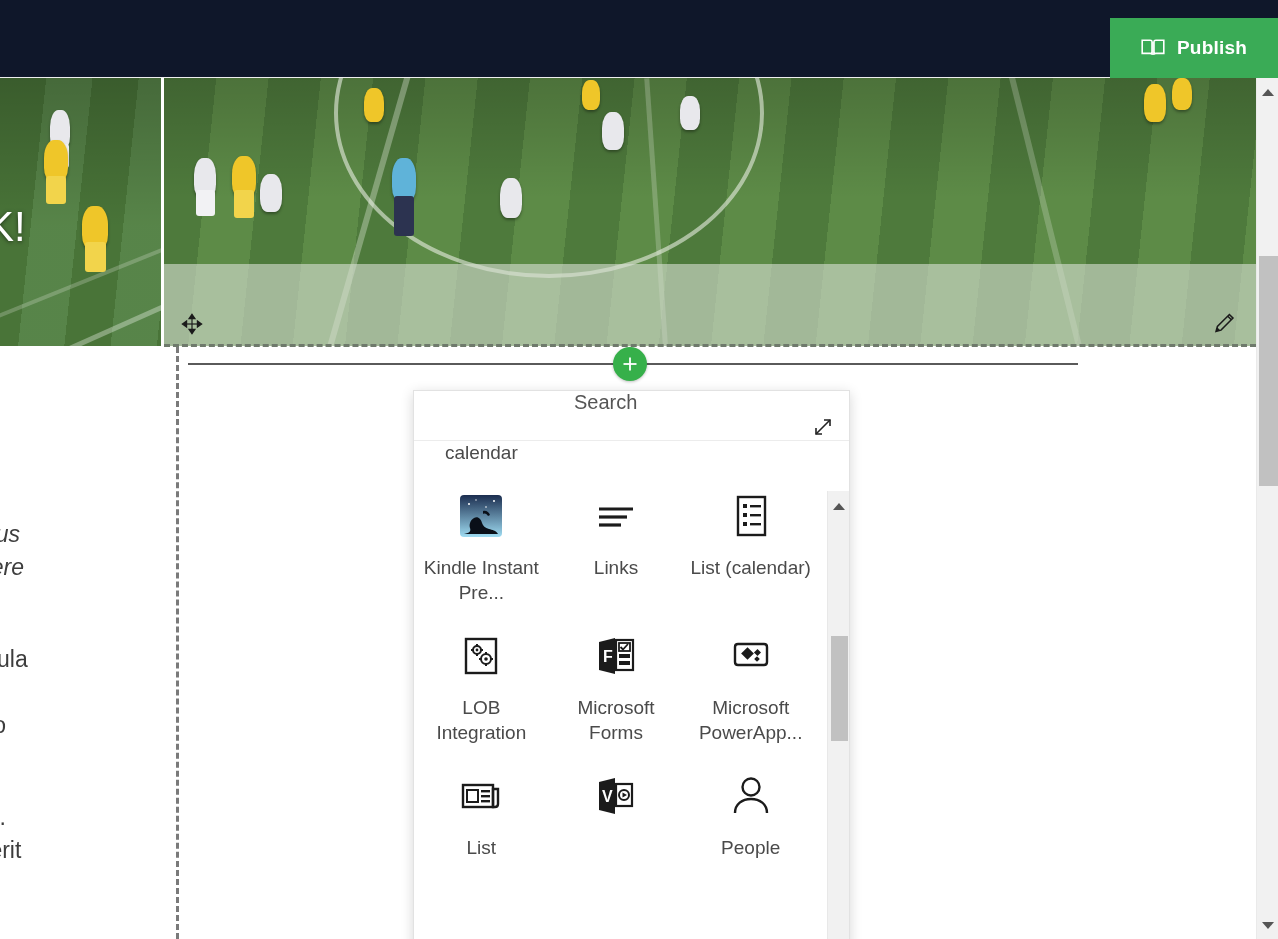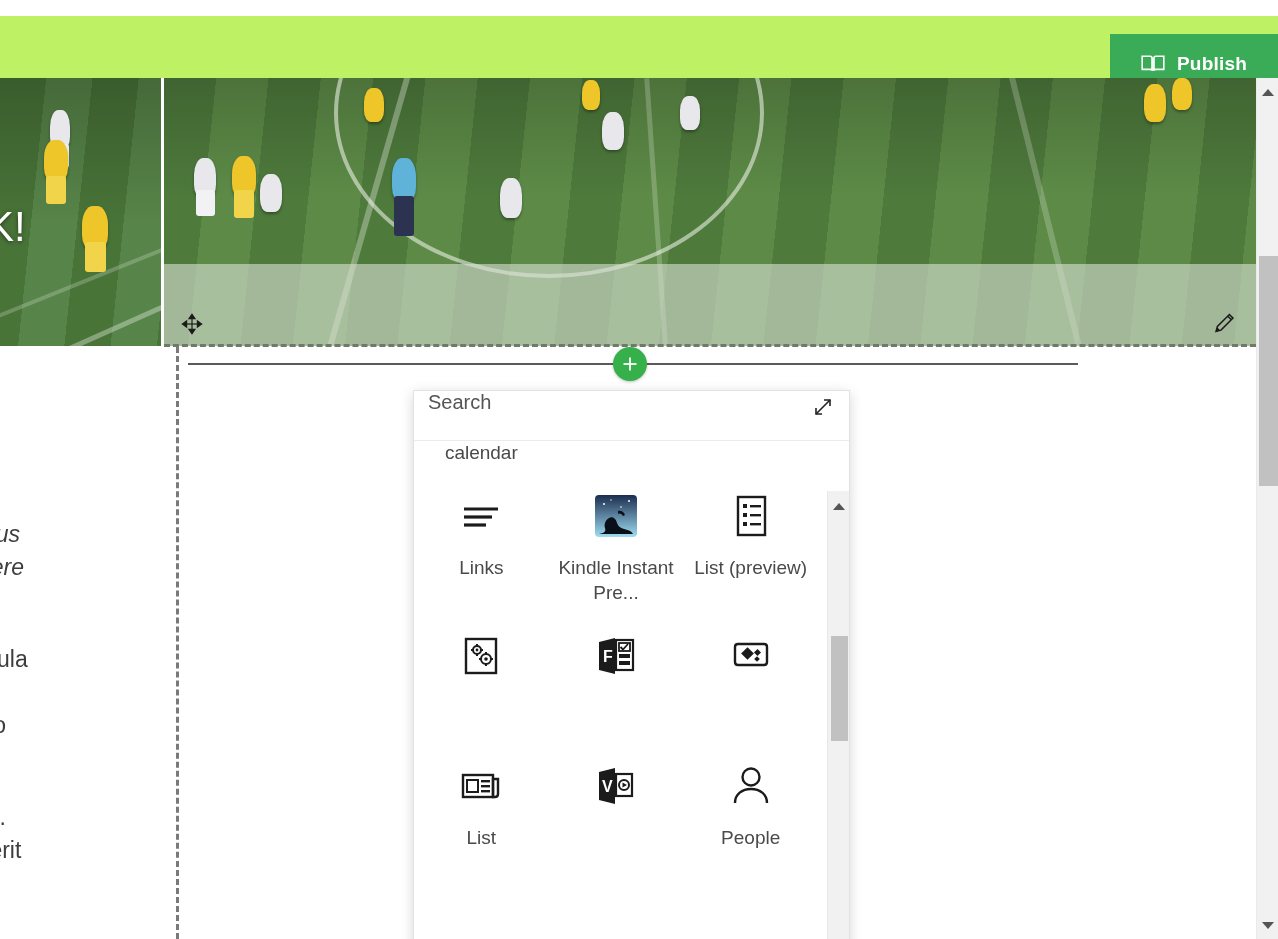--- a/index.html
+++ b/index.html
@@ -6,22 +6,22 @@
   html, body {
     width: 1278px; height: 939px;
     overflow: hidden;
     font-family: "Liberation Sans", sans-serif;
     background: #ffffff;
   }
   #root { position: relative; width: 1278px; height: 939px; background:#fff; }
 
   
   .topbar {
-    position: absolute; left: 0; top: 16px; width: 1278px; height: 78px;
-    background: #bef264; border-bottom: 1px solid #eeeeee;
+    position: absolute; left: 0; top: 0; width: 1278px; height: 78px;
+    background: #0f172a; border-bottom: 1px solid #eeeeee;
   }
   .publish-btn {
     position: absolute; right: 0; top: 18px; width: 168px; height: 60px;
     background: #3aab56; color: #ffffff;
     display: flex; align-items: center; justify-content: center; gap: 12px;
     font-size: 19px; font-weight: bold; cursor: pointer;
     letter-spacing: .2px;
   }
   .publish-btn .ico { display:flex; align-items:center; }
 
@@ -116,21 +116,21 @@
   }
 
   
   .flyout {
     position: absolute; left: 413px; top: 312px; width: 437px; height: 572px;
     background: #ffffff; border: 1px solid #e2e2e2;
     box-shadow: 0 3px 12px rgba(0,0,0,.16);
   }
   .search-row {
     position: relative; height: 50px; border-bottom: 1px solid #ececec;
-    display:flex; align-items:flex-start; padding: 0 10px 0 14px;
+    display:flex; align-items:flex-end; padding: 0 10px 0 14px; flex-direction: column;
   }
   .search-input {
     flex: 1; border: none; outline: none; font-size: 20px; color: #555;
     font-family: "Liberation Sans", sans-serif; background: transparent;
     caret-color:#222;
   }
   .search-input::placeholder { color:#555; opacity:1; }
   .expand-btn {
     width: 32px; height: 32px; display:flex; align-items:center;
     justify-content:center; cursor: pointer;
@@ -332,31 +332,20 @@
           <div class="cell partial">
             
           </div>
           <div class="cell partial">
             
           </div>
 
           <div class="cell">
             <span class="glyph">
               <svg width="50" height="50" viewBox="0 0 50 50">
-                <line x1="8" y1="18" x2="42" y2="18" stroke="#1b1b1b" stroke-width="3.2"></line>
-                <line x1="8" y1="26" x2="36" y2="26" stroke="#1b1b1b" stroke-width="3.2"></line>
-                <line x1="8" y1="34" x2="30" y2="34" stroke="#1b1b1b" stroke-width="3.2"></line>
-              </svg>
-            </span>
-            <span class="lbl">Links</span>
-          </div>
-
-          <div class="cell">
-            <span class="glyph">
-              <svg width="50" height="50" viewBox="0 0 50 50">
                 <defs>
                   <linearGradient id="kg" x1="0" y1="0" x2="0" y2="1">
                     <stop offset="0" stop-color="#1b2d4f"></stop>
                     <stop offset="1" stop-color="#9fdcf2"></stop>
                   </linearGradient>
                 </defs>
                 <rect x="4" y="4" width="42" height="42" rx="4" fill="url(#kg)"></rect>
                 <circle cx="13" cy="13" r="1" fill="#fff"></circle>
                   <circle cx="38" cy="10" r="1" fill="#fff"></circle>
                 <circle cx="30" cy="16" r=".8" fill="#fff"></circle>
@@ -364,30 +353,41 @@
                 <path d="M8 43h34c-2-4-6-4-9-5-4-1-6-3-7-6-1-4-4-7-8-5-4 2-5 7-4 10 1 3 0 5-6 6z" fill="#0a0f18"></path>
                 <path d="M27 20c3-1 6 1 7 4l-2 1c-1-2-3-3-5-2z" fill="#0a0f18"></path>
               </svg>
             </span>
             <span class="lbl">Kindle Instant Pre...</span>
           </div>
 
           <div class="cell">
             <span class="glyph">
               <svg width="50" height="50" viewBox="0 0 50 50">
+                <line x1="8" y1="18" x2="42" y2="18" stroke="#1b1b1b" stroke-width="3.2"></line>
+                <line x1="8" y1="26" x2="36" y2="26" stroke="#1b1b1b" stroke-width="3.2"></line>
+                <line x1="8" y1="34" x2="30" y2="34" stroke="#1b1b1b" stroke-width="3.2"></line>
+              </svg>
+            </span>
+            <span class="lbl">Links</span>
+          </div>
+
+          <div class="cell">
+            <span class="glyph">
+              <svg width="50" height="50" viewBox="0 0 50 50">
                 <rect x="12" y="6" width="27" height="38" fill="none" stroke="#1b1b1b" stroke-width="2.4"></rect>
                 <rect x="17" y="13" width="4" height="4" fill="#1b1b1b"></rect>
                 <rect x="24" y="14" width="11" height="2.4" fill="#1b1b1b"></rect>
                 <rect x="17" y="22" width="4" height="4" fill="#1b1b1b"></rect>
                 <rect x="24" y="23" width="11" height="2.4" fill="#1b1b1b"></rect>
                 <rect x="17" y="31" width="4" height="4" fill="#1b1b1b"></rect>
                 <rect x="24" y="32" width="11" height="2.4" fill="#1b1b1b"></rect>
               </svg>
             </span>
-            <span class="lbl">List (preview)</span>
+            <span class="lbl">List (calendar)</span>
           </div>
 
           <div class="cell">
             <span class="glyph">
               <svg width="50" height="50" viewBox="0 0 50 50">
                 <rect x="10" y="8" width="30" height="34" fill="none" stroke="#1b1b1b" stroke-width="2.4"></rect>
                 <g fill="none" stroke="#1b1b1b" stroke-width="2">
                   <circle cx="21" cy="19" r="4"></circle>
                   <circle cx="30" cy="28" r="5"></circle>
                 </g>
@@ -398,45 +398,48 @@
                     <line x1="21" y1="23" x2="21" y2="25"></line>
                   <line x1="15" y1="19" x2="17" y2="19"></line>
                     <line x1="25" y1="19" x2="27" y2="19"></line>
                   <line x1="30" y1="21" x2="30" y2="23"></line>
                     <line x1="30" y1="33" x2="30" y2="35"></line>
                   <line x1="23" y1="28" x2="25" y2="28"></line>
                     <line x1="35" y1="28" x2="37" y2="28"></line>
                 </g>
               </svg>
             </span>
+            <span class="lbl">LOB Integration</span>
           </div>
 
           <div class="cell">
             <span class="glyph">
               <svg width="50" height="50" viewBox="0 0 50 50">
                 <path d="M8 11l16-4v36l-16-4z" fill="#1b1b1b"></path>
                 <text x="12" y="31" font-family="Liberation Sans, sans-serif" font-size="16" font-weight="bold" fill="#fff">F</text>
                 <rect x="25" y="9" width="17" height="30" fill="none" stroke="#1b1b1b" stroke-width="2.2"></rect>
                 <rect x="28" y="12" width="11" height="8" fill="none" stroke="#1b1b1b" stroke-width="1.8"></rect>
                 <polyline points="29.5,16 32,18.5 37,13" fill="none" stroke="#1b1b1b" stroke-width="1.8"></polyline>
                 <rect x="28" y="23" width="11" height="4" fill="#1b1b1b"></rect>
                 <rect x="28" y="30" width="11" height="4" fill="#1b1b1b"></rect>
               </svg>
             </span>
+            <span class="lbl">Microsoft Forms</span>
           </div>
 
           <div class="cell">
             <span class="glyph">
               <svg width="50" height="50" viewBox="0 0 50 50">
                 <path d="M9 16c0-2 1-3 3-3h26c2 0 3 1 3 3v15c0 2-1 3-3 3h-26c-2 0-3-1-3-3z" fill="none" stroke="#1b1b1b" stroke-width="2.4"></path>
                 <rect x="17" y="18" width="9" height="9" transform="rotate(45 21.5 22.5)" fill="#1b1b1b"></rect>
                 <rect x="29" y="19" width="5" height="5" transform="rotate(45 31.5 21.5)" fill="#1b1b1b"></rect>
                 <rect x="29" y="26" width="4" height="4" transform="rotate(45 31 28)" fill="#1b1b1b"></rect>
               </svg>
             </span>
+            <span class="lbl">Microsoft PowerApp...</span>
           </div>
 
           <div class="cell">
             <span class="glyph">
               <svg width="50" height="50" viewBox="0 0 50 50">
                 <rect x="7" y="14" width="30" height="22" fill="none" stroke="#1b1b1b" stroke-width="2.4"></rect>
                 <path d="M37 18h5v15c0 2-1.5 3-3 3h-2z" fill="none" stroke="#1b1b1b" stroke-width="2.4"></path>
                 <rect x="11" y="19" width="11" height="12" fill="none" stroke="#1b1b1b" stroke-width="2"></rect>
                 <rect x="25" y="19" width="9" height="2.4" fill="#1b1b1b"></rect>
                 <rect x="25" y="24" width="9" height="2.4" fill="#1b1b1b"></rect>

